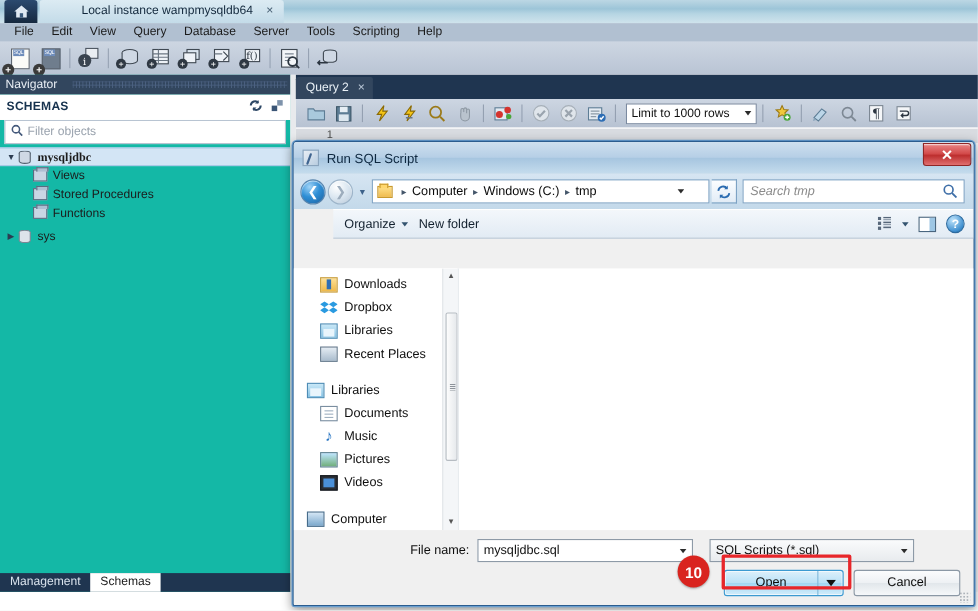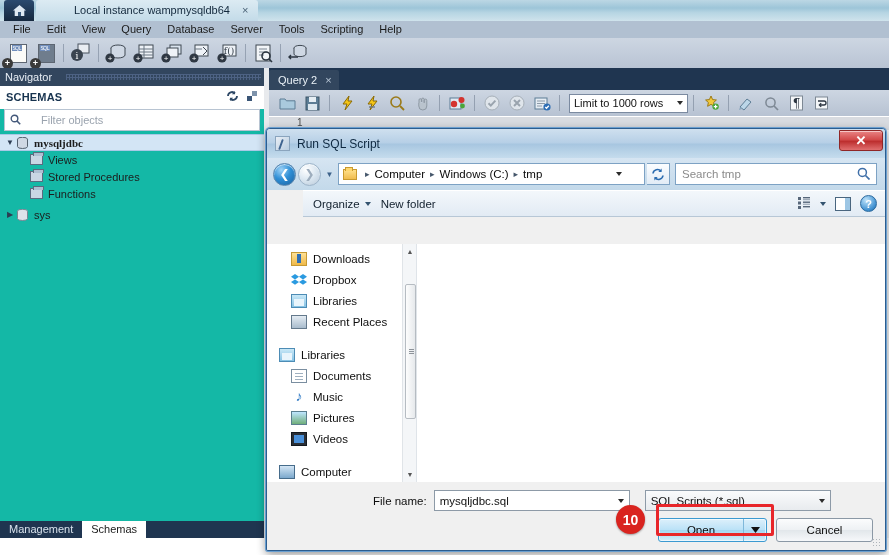--- a/index.html
+++ b/index.html
@@ -83,21 +83,21 @@
   }
   .schemas-row {
     height:23px; background:#ffffff; display:flex; align-items:center;
     padding:0 6px 0 6px; position:relative;
     border-bottom:1px solid #ffffff;
   }
   .schemas-label { font-size:11px; font-weight:bold; color:#16324e; letter-spacing:.2px; }
   .schemas-icons { margin-left:auto; display:flex; gap:7px; align-items:center; }
   .filter-row {
     height:22px; margin:0 4px 0 4px; display:flex; align-items:center;
-    border:1px solid #b8c4d2; background:#fff;gap:16px;
+    border:1px solid #b8c4d2; background:#fff;
   }
   .filter-icon { width:20px; text-align:center; color:#43587a; font-size:11px; }
   .filter-text { color:#9aa3ae; font-size:11px; }
 
   .tree { margin-top:3px; font-size:11px; color:#1c1c1c; }
   .tree-row { height:17px; display:flex; align-items:center; padding-left:4px; position:relative; }
   .tree-row.selected { background:#d3e5f5; border-top:1px solid #a8c9e6; border-bottom:1px solid #a8c9e6; }
   .tri { width:12px; font-size:8px; color:#2c3d52; text-align:center; }
   .dbicon { width:14px; height:12px; margin-right:4px; }
   .bold { font-weight:bold;font-family:Liberation Serif, serif; }
@@ -211,21 +211,21 @@
   .addr-sep { color:#44566a; padding:0 3px; font-size:9px; }
   .addr-arrow { position:absolute; right:22px; top:8px; border-left:3.5px solid transparent;border-right:3.5px solid transparent;border-top:4px solid #2b2b2b;}
   .refresh-btn {
     width:23px; height:22px; border:1px solid #7da2c4; border-left:none;
     background:linear-gradient(to bottom,#fbfdff,#e2ecf6);
     display:flex;align-items:center;justify-content:center;color:#2a6bb0;font-size:12px;
   }
   .searchbox {
     width:202px; height:22px; background:#fff; border:1px solid #7da2c4; margin-left:3px;
     display:flex; align-items:center; padding-left:6px; position:relative;
-    font-size:11.5px; color:#8b8b8b;
+    font-size:11.5px; font-style:italic; color:#8b8b8b;
   }
   .search-mag { position:absolute; right:6px; top:3px; color:#3f6fa8; font-size:12px; font-style:normal; }
 
   
   .dlg-cmdbar {
     height:27px; background:linear-gradient(to bottom,#f3f7fb,#e2ebf4);
     border-top:1px solid #ffffff; border-bottom:1px solid #b7c7d6;
     display:flex; align-items:center; padding:0 8px; font-size:11.5px; color:#12202e;margin-left:36px;
   }
   .cmd-item { padding:0 8px 0 2px; display:flex; align-items:center; gap:5px; }

